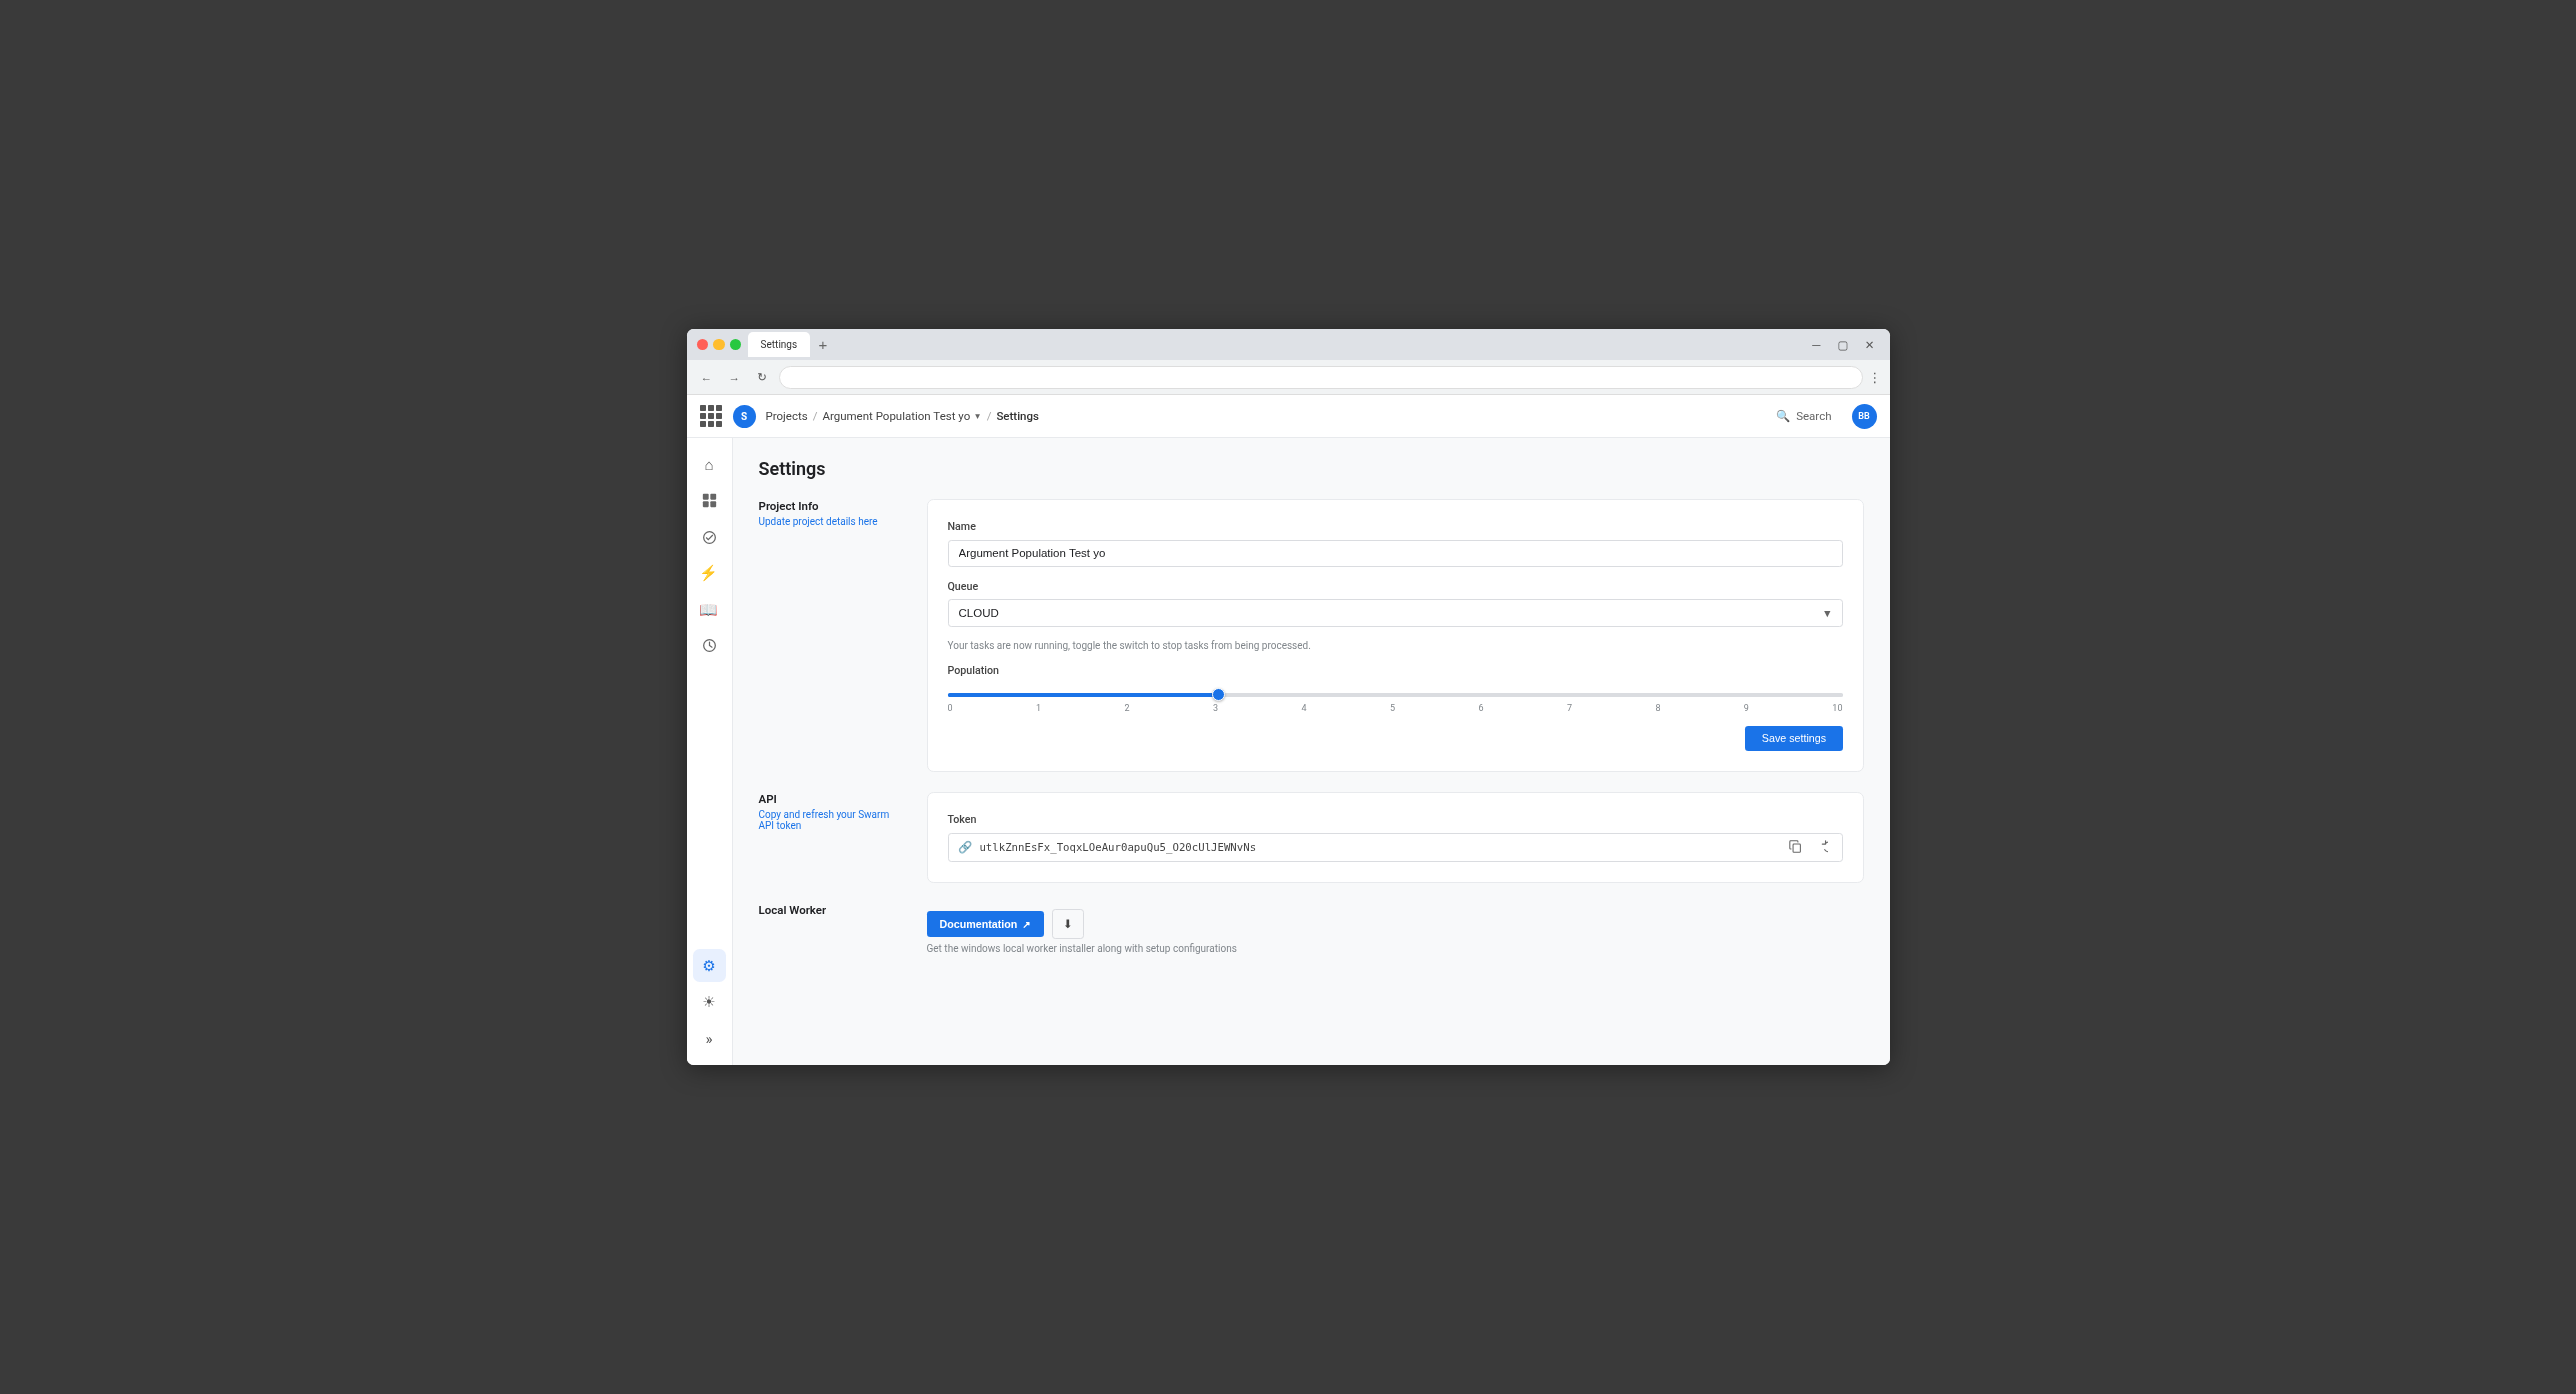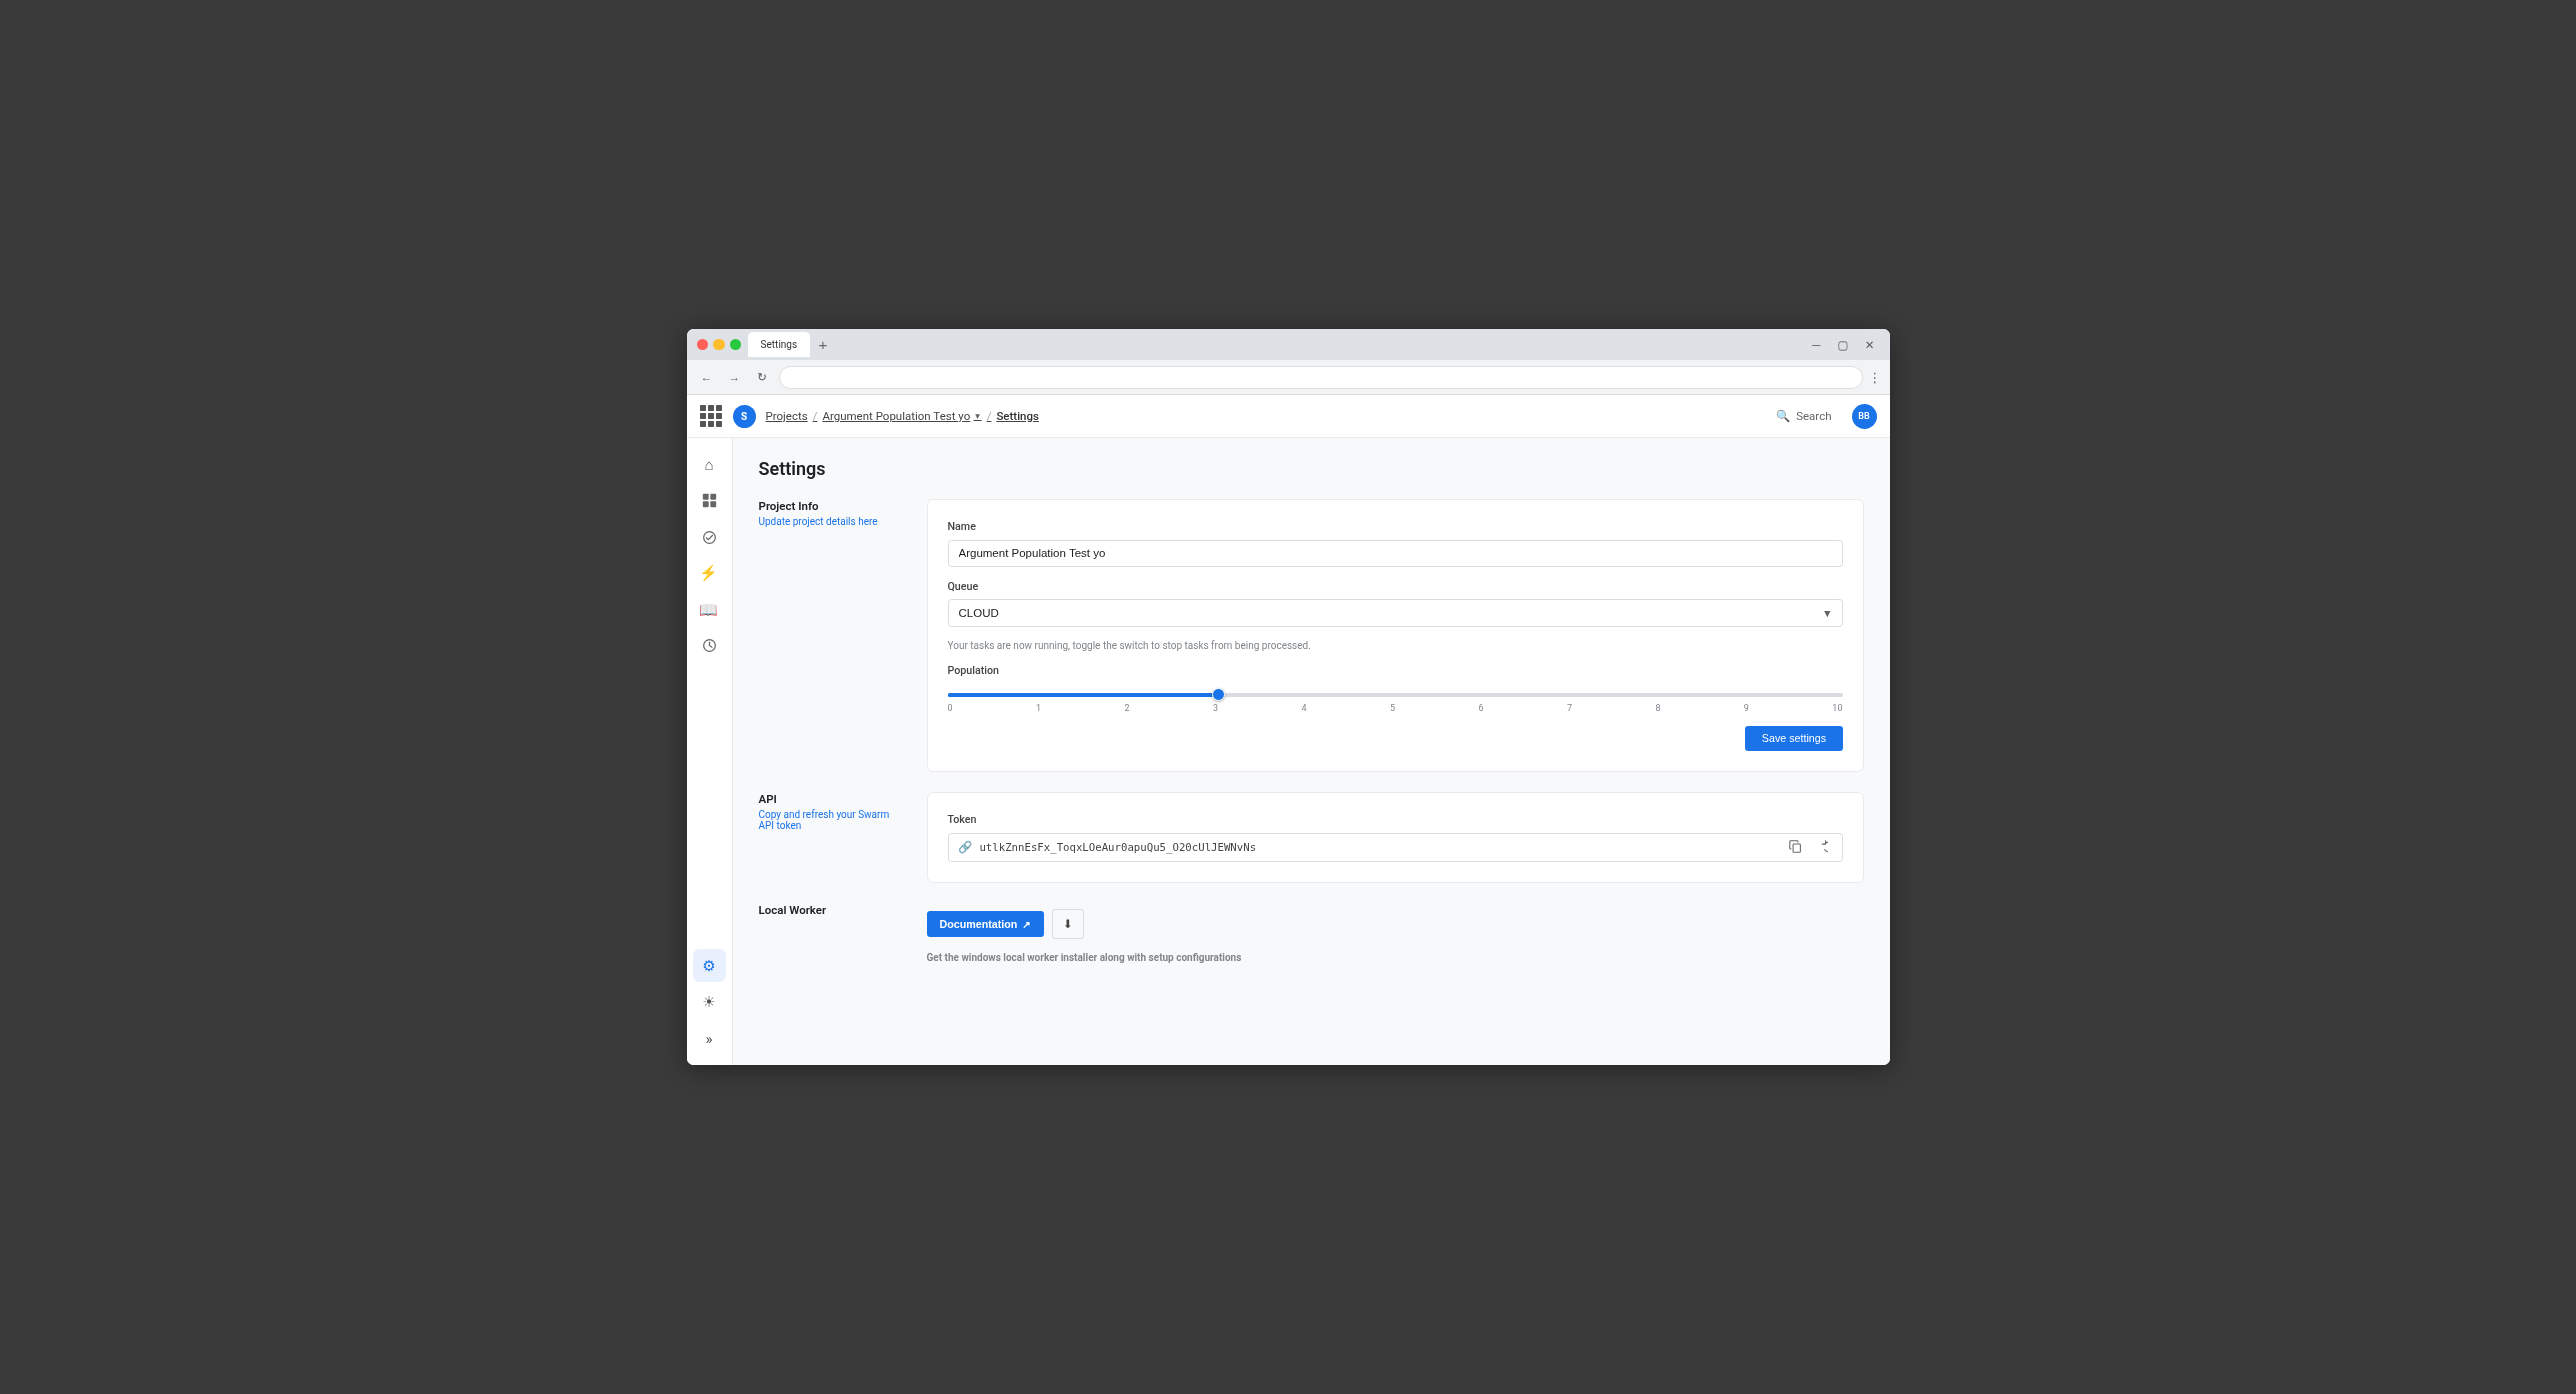--- a/index.html
+++ b/index.html
@@ -152,21 +152,20 @@
       color: #fff;
       font-size: 10px;
       font-weight: bold;
     }
     .breadcrumb {
       display: flex;
       align-items: center;
       gap: 5px;
       color: #444;
       font-size: 11.5px;
-      text-decoration: underline;
     }
     .breadcrumb-sep { color: #aaa; }
     .breadcrumb-link { color: #444; cursor: pointer; }
     .breadcrumb-current {
       color: #333;
       font-weight: 500;
     }
     .breadcrumb-project {
       display: flex;
       align-items: center;
@@ -418,22 +417,21 @@
       border-radius: 3.3px;
       padding: 6.6px 10px;
       font-size: 11.5px;
       cursor: pointer;
       color: #444;
       display: flex; align-items: center;
     }
     .local-worker-hint {
       font-size: 10px;
       color: #80868b;
-      margin-top: 13px;
-      font-weight: bold;
+      margin-top: 4px;
     }
     .worker-actions {
       display: flex;
       gap: 8.2px;
       align-items: center;
       margin-bottom: 3.3px;
     }
     .token-row {
       position: relative;
       display: flex;

